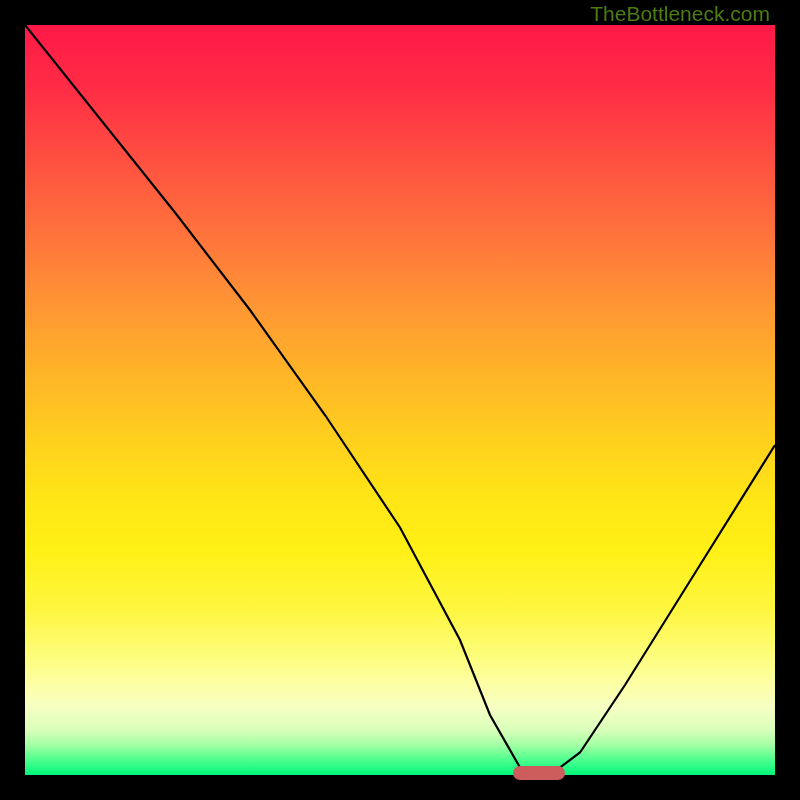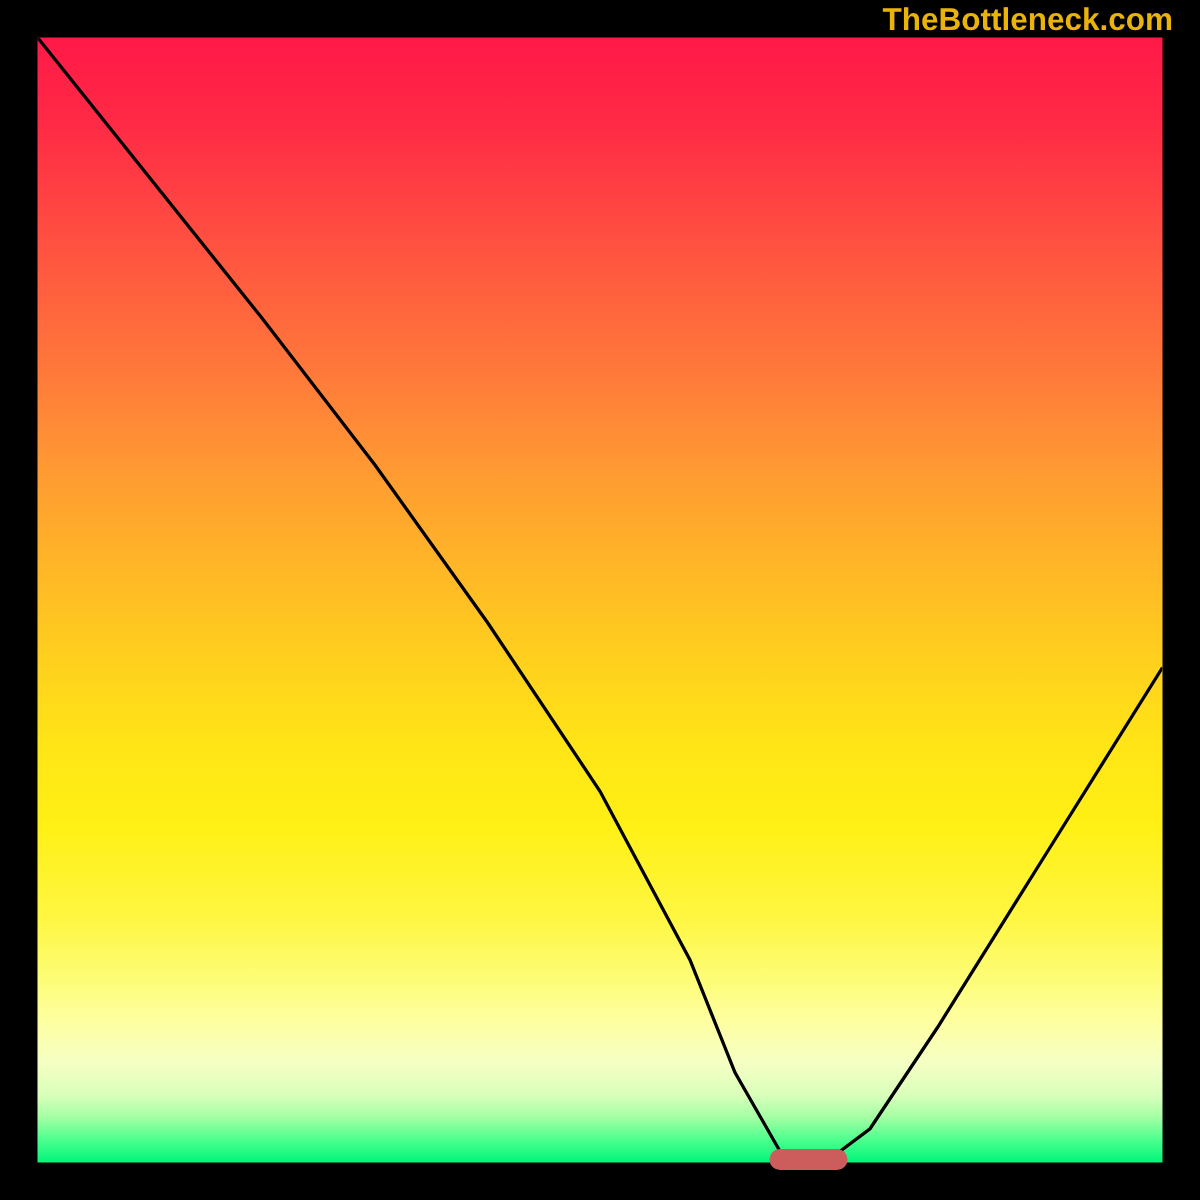--- a/index.html
+++ b/index.html
@@ -6,24 +6,24 @@
   body {
     width: 800px;
     height: 800px;
     background: #000;
     position: relative;
     font-family: Arial, sans-serif;
   }
   .watermark {
     position: absolute;
     top: 2px;
-    right: 18px;
-    color: #eab308;
+    right: 30px;
+    color: #4d7c0f;
     font-size: 21px;
-    font-weight: 700;
+    font-weight: 400;
     z-index: 10;
   }
   .plot-area {
     position: absolute;
     top: 25px;
     left: 25px;
     width: 750px;
     height: 750px;
     background: linear-gradient(to bottom,
       #ff1948 0%,

